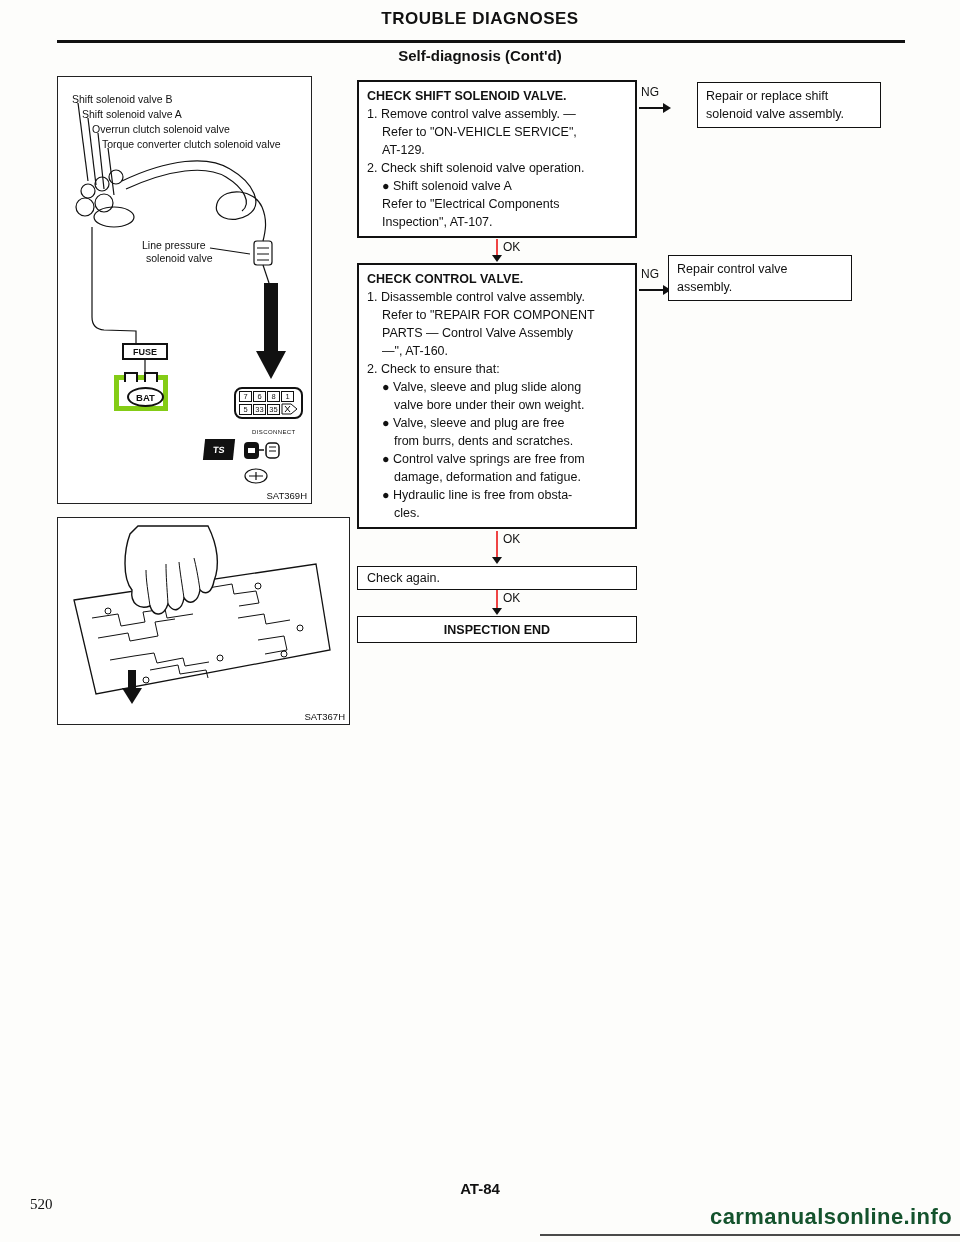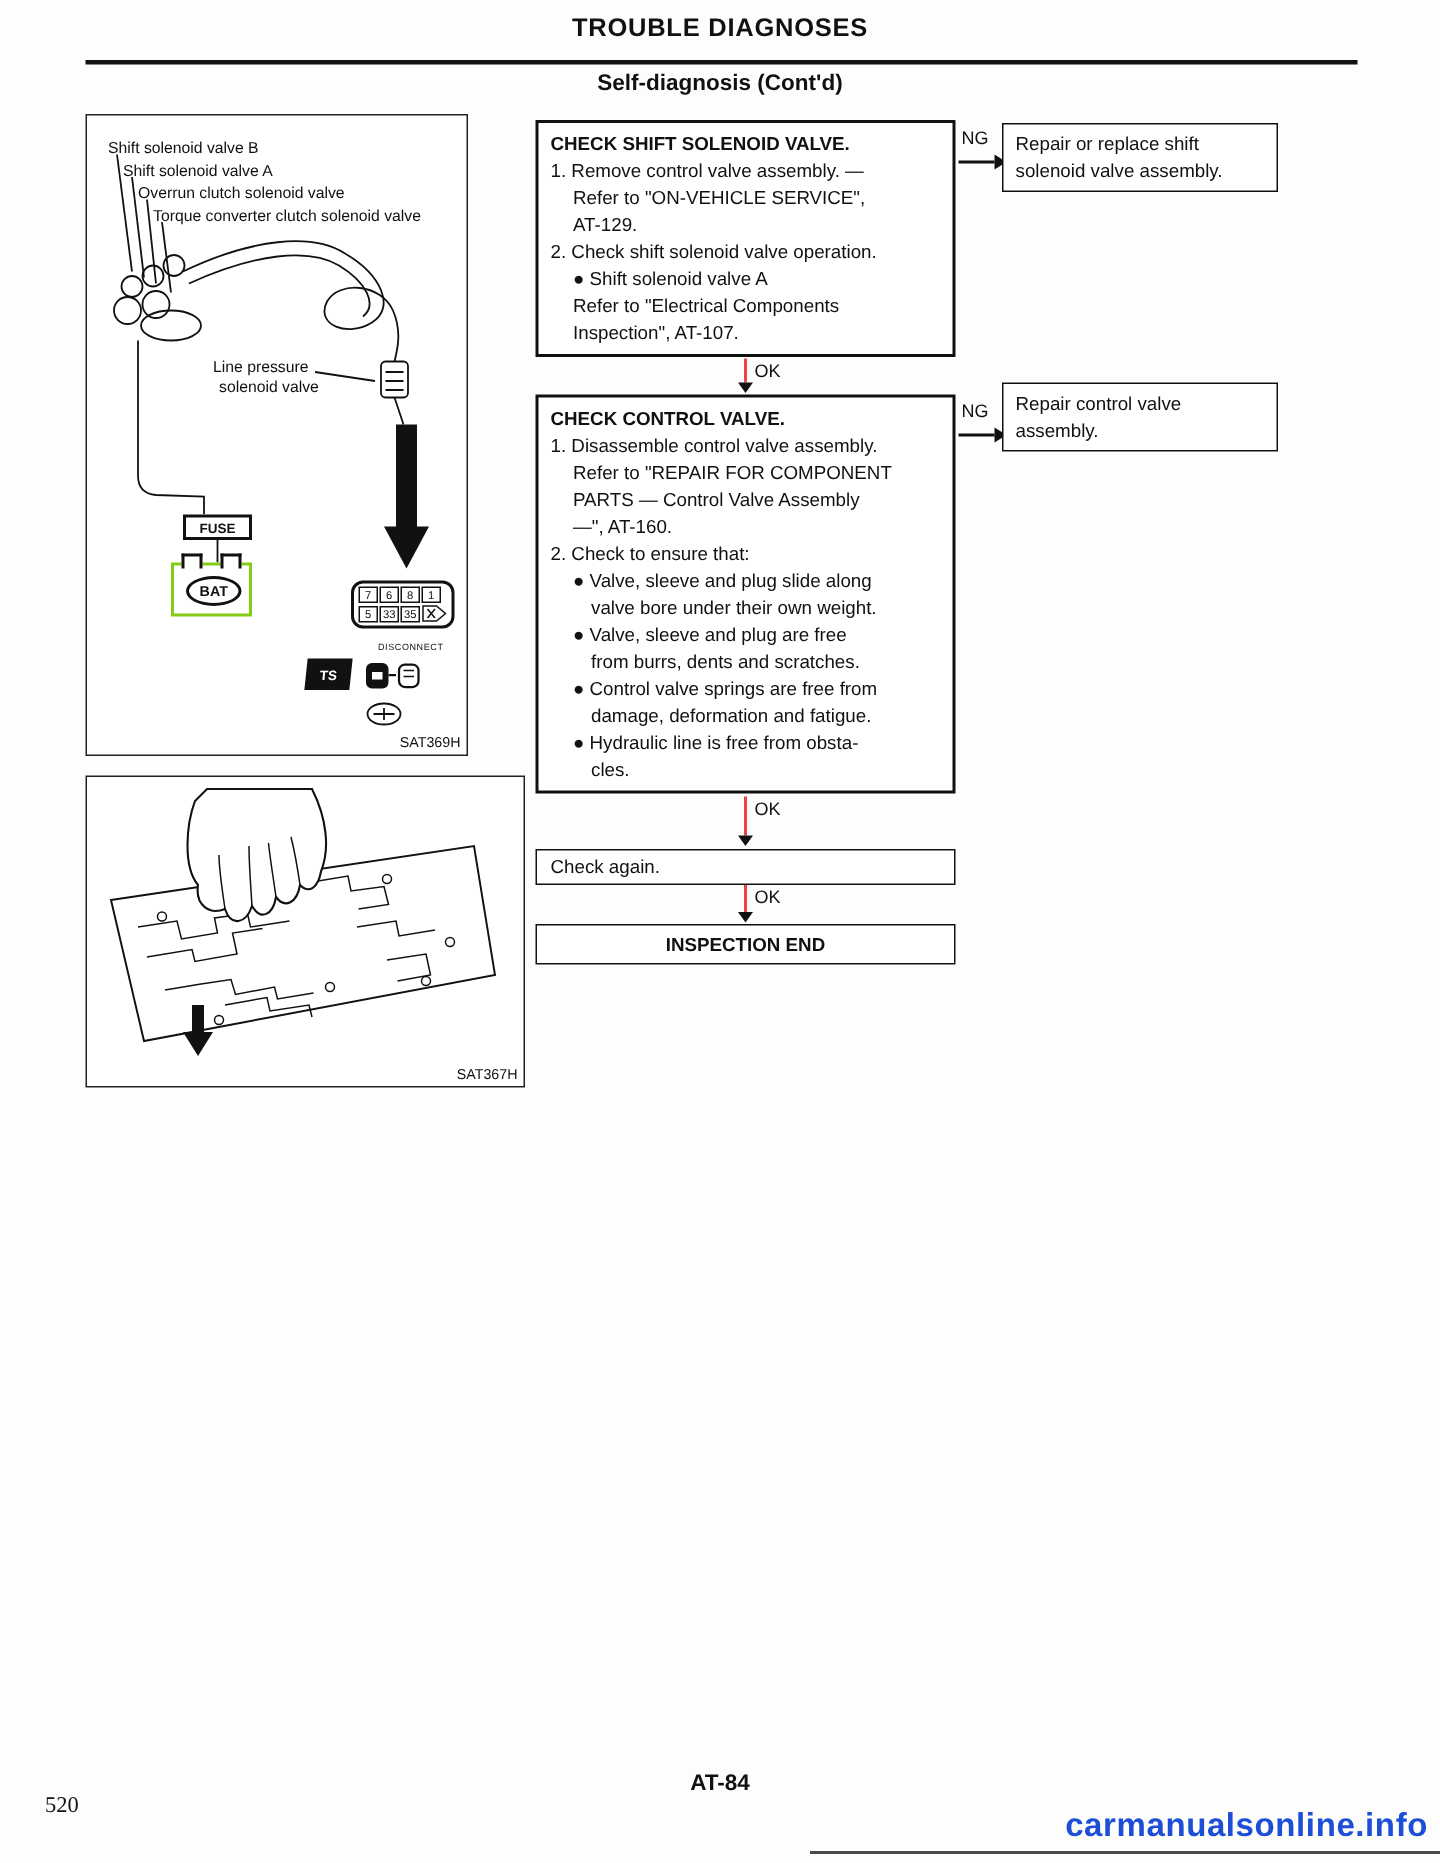--- a/index.html
+++ b/index.html
@@ -15,21 +15,21 @@
                    font-size:15px; font-weight:bold; }
 
   
   .figbox { position:absolute; border:1.5px solid #222; background:#fff; }
   .figsvg { position:absolute; left:0; top:0; }
   .callout { position:absolute; font-size:10.5px; white-space:nowrap; }
   .lp-label { position:absolute; font-size:10.5px; white-space:nowrap; }
   .refcode { position:absolute; right:4px; bottom:2px; font-size:9.5px; }
   .fusebox { position:absolute; left:64px; top:266px; width:46px; height:17px; border:2px solid #111;
              display:flex; align-items:center; justify-content:center; font-size:9px; font-weight:bold; background:#fff; }
-  .battery { position:absolute; left:56px; top:298px; width:54px; height:36px; border:2px solid #84cc16; background:#fff; }
+  .battery { position:absolute; left:56px; top:298px; width:54px; height:36px; border:5px solid #84cc16; background:#fff; }
   .battery::before, .battery::after { content:""; position:absolute; top:-8px; width:10px; height:8px;
              border:2px solid #111; border-bottom:none; background:#fff; }
   .battery::before { left:5px; } .battery::after { right:5px; }
   .bat-oval { position:absolute; left:8px; top:7px; width:37px; height:20px; border:2px solid #111;
               border-radius:50%; display:flex; align-items:center; justify-content:center;
               font-size:9.5px; font-weight:bold; }
   .pinblock { position:absolute; left:176px; top:310px; border:2px solid #111; border-radius:8px;
               padding:2px 3px; background:#fff; }
   .pinrow { display:flex; gap:1px; align-items:center; }
   .pinrow + .pinrow { margin-top:1px; }
@@ -59,21 +59,21 @@
   .ngc { position:absolute; height:2px; background:#111; }
   .ngc::after { content:""; position:absolute; right:-8px; top:-4px;
                 border:5px solid transparent; border-left:8px solid #111; border-right:none; }
   .ngc .lbl { position:absolute; left:2px; top:-22px; font-size:12px; }
 
   
   .footer-code { position:absolute; top:1180px; left:0; width:100%; text-align:center;
                  font-size:15px; font-weight:bold; }
   .pagenum { position:absolute; left:30px; top:1196px; font-family:"Liberation Serif", serif; font-size:15px; }
   .watermark { position:absolute; right:8px; top:1204px; font-size:22px; font-weight:bold;
-               color:#1d4ed8; letter-spacing:.4px; }
+               color:#14532d; letter-spacing:.4px; }
   .bottom-rule { position:absolute; left:540px; top:1234px; width:420px; height:2px; background:#4a4a4a; }
 </style>
 </head>
 <body>
 
 <div class="page">
 
   <div class="page-title">TROUBLE DIAGNOSES</div>
   <div class="title-rule"></div>
   <div class="page-subtitle">Self-diagnosis (Cont'd)</div>
@@ -194,21 +194,21 @@
     <div class="step-line">2. Check shift solenoid valve operation.</div>
     <div class="step-line ind1">● Shift solenoid valve A</div>
     <div class="step-line ind1">Refer to "Electrical Components</div>
     <div class="step-line ind1">Inspection", AT-107.</div>
   </div>
 
   <div class="ngc" style="left:639px; top:107px; width:24px;">
     <span class="lbl">NG</span>
   </div>
 
-  <div class="repairbox" style="left:668px; top:82px;">
+  <div class="repairbox" style="left:697px; top:82px;">
     <div>Repair or replace shift</div>
     <div>solenoid valve assembly.</div>
   </div>
 
   <div class="okc" style="left:496px; top:239px; height:16px;">
     <span class="lbl">OK</span>
   </div>
 
   <div class="stepbox" style="left:357px; top:263px;">
     <div class="step-title">CHECK CONTROL VALVE.</div>

